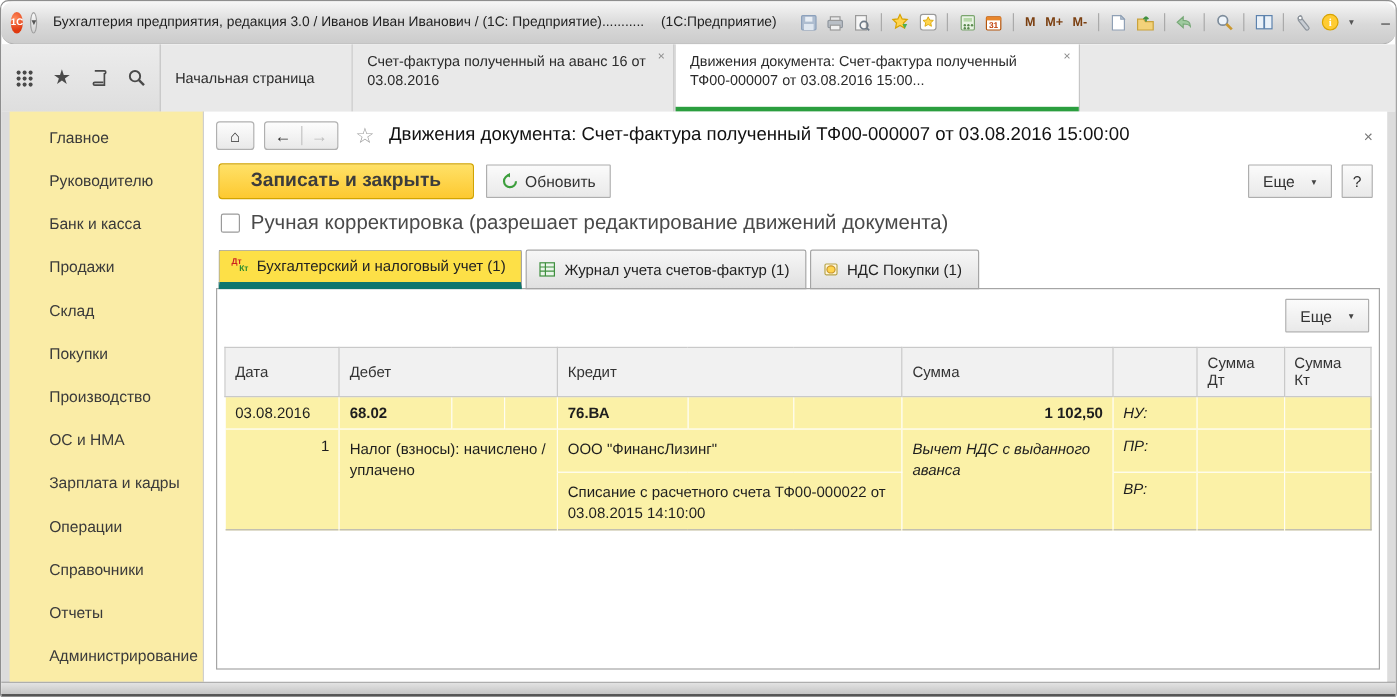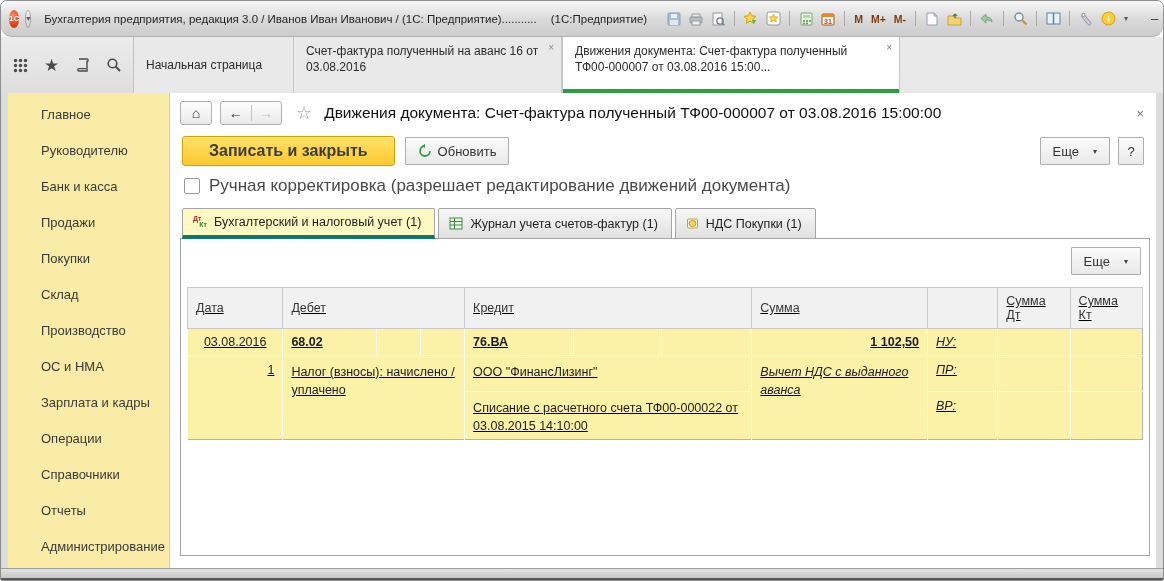--- a/index.html
+++ b/index.html
@@ -62,38 +62,38 @@
   .btn.qmark{width:26px;justify-content:center;padding:0;}
   .rightbtns{margin-left:auto;display:flex;gap:8px;margin-right:4px;}
   
   .chkrow{display:flex;align-items:center;gap:9px;margin:0 2px 12px 4px;}
   .chkbox{width:14px;height:14px;border:1px solid #9a9a9a;background:#fff;border-radius:2px;}
   .chklabel{font-size:17px;color:#4a4a4a;}
   
   .innertabs{display:flex;gap:3px;margin-left:2px;position:relative;z-index:2;}
   .itab{display:inline-flex;align-items:center;gap:7px;padding:6px 13px 6px 10px;font-size:12.5px;color:#222;
     border:1px solid #a5a5a5;border-radius:2px 2px 0 0;background:linear-gradient(#f7f7f7,#e0e0e0);box-sizing:border-box;}
-  .itab.active{background:#fef9c3;border-bottom:4px solid #0f766e;}
+  .itab.active{background:#fde047;border-bottom:6px solid #0f766e;}
   .dtkt{display:inline-flex;flex-direction:column;line-height:6.5px;font-size:7px;font-weight:bold;width:14px;}
   .dtkt .dt{color:#cc2222;text-align:left;}
   .dtkt .kt{color:#2e8b2e;text-align:right;}
   
   .panel{border:1px solid #a5a5a5;margin-top:-1px;height:318px;box-sizing:border-box;
     padding:8px 6px 0 6px;background:#fff;position:relative;}
   .panel .morebtn{position:absolute;top:8px;right:8px;}
   .tblwrap{margin-top:40px;}
-  table.mov{border-collapse:collapse;table-layout:fixed;width:100%;border:1px solid #b3b3b3;text-decoration:underline;}
+  table.mov{border-collapse:collapse;table-layout:fixed;width:100%;border:1px solid #b3b3b3;}
   table.mov th{background:#f1f1f1;border:1px solid #c9c9c9;font-weight:normal;font-size:12.5px;color:#333;
     text-align:left;padding:6px 8px;height:16px;box-sizing:border-box;}
   th.ctr{text-align:center;}
   table.mov td{background:#fbf1a7;font-size:12.5px;color:#1e1e1e;padding:4px 8px;vertical-align:middle;
     border-left:1px solid rgba(255,255,255,.85);box-sizing:border-box;}
   tr.r1 td{height:27px;}
   tr.r2a td,tr.r2b td{border-top:1px solid rgba(255,255,255,.9);vertical-align:top;padding-top:7px;}
-  td.datecell{background:#ffd42e;text-align:center;padding-right:16px;font-size:12.5px;}
+  td.datecell{background:#ffd42e;text-align:left;padding-right:16px;font-size:12.5px;}
   td.acc{font-weight:bold;}
   td.amount{font-weight:bold;text-align:right;padding-right:10px;}
   td.flag{font-style:italic;color:#9a9a9a;}
   td.lineno{text-align:right;padding-right:12px;color:#333;}
   td.comment{font-style:italic;color:#666;line-height:1.45;}
   tr.r2a td{height:36px;}
   tr.r2b td{height:44px;}
   td.sub{line-height:1.45;}
   
   .bottomframe{height:14px;box-sizing:border-box;border-top:1px solid #9c9c9c;
@@ -268,22 +268,22 @@
     </div>
   </div>
 
   <div class="bodyrow">
 
     <div class="sidebar">
       <div class="sb-item">Главное</div>
       <div class="sb-item">Руководителю</div>
       <div class="sb-item">Банк и касса</div>
       <div class="sb-item">Продажи</div>
+      <div class="sb-item">Склад</div>
       <div class="sb-item">Покупки</div>
-      <div class="sb-item">Склад</div>
       <div class="sb-item">Производство</div>
       <div class="sb-item">ОС и НМА</div>
       <div class="sb-item">Зарплата и кадры</div>
       <div class="sb-item">Операции</div>
       <div class="sb-item">Справочники</div>
       <div class="sb-item">Отчеты</div>
       <div class="sb-item">Администрирование</div>
     </div>
 
     <div class="main">

